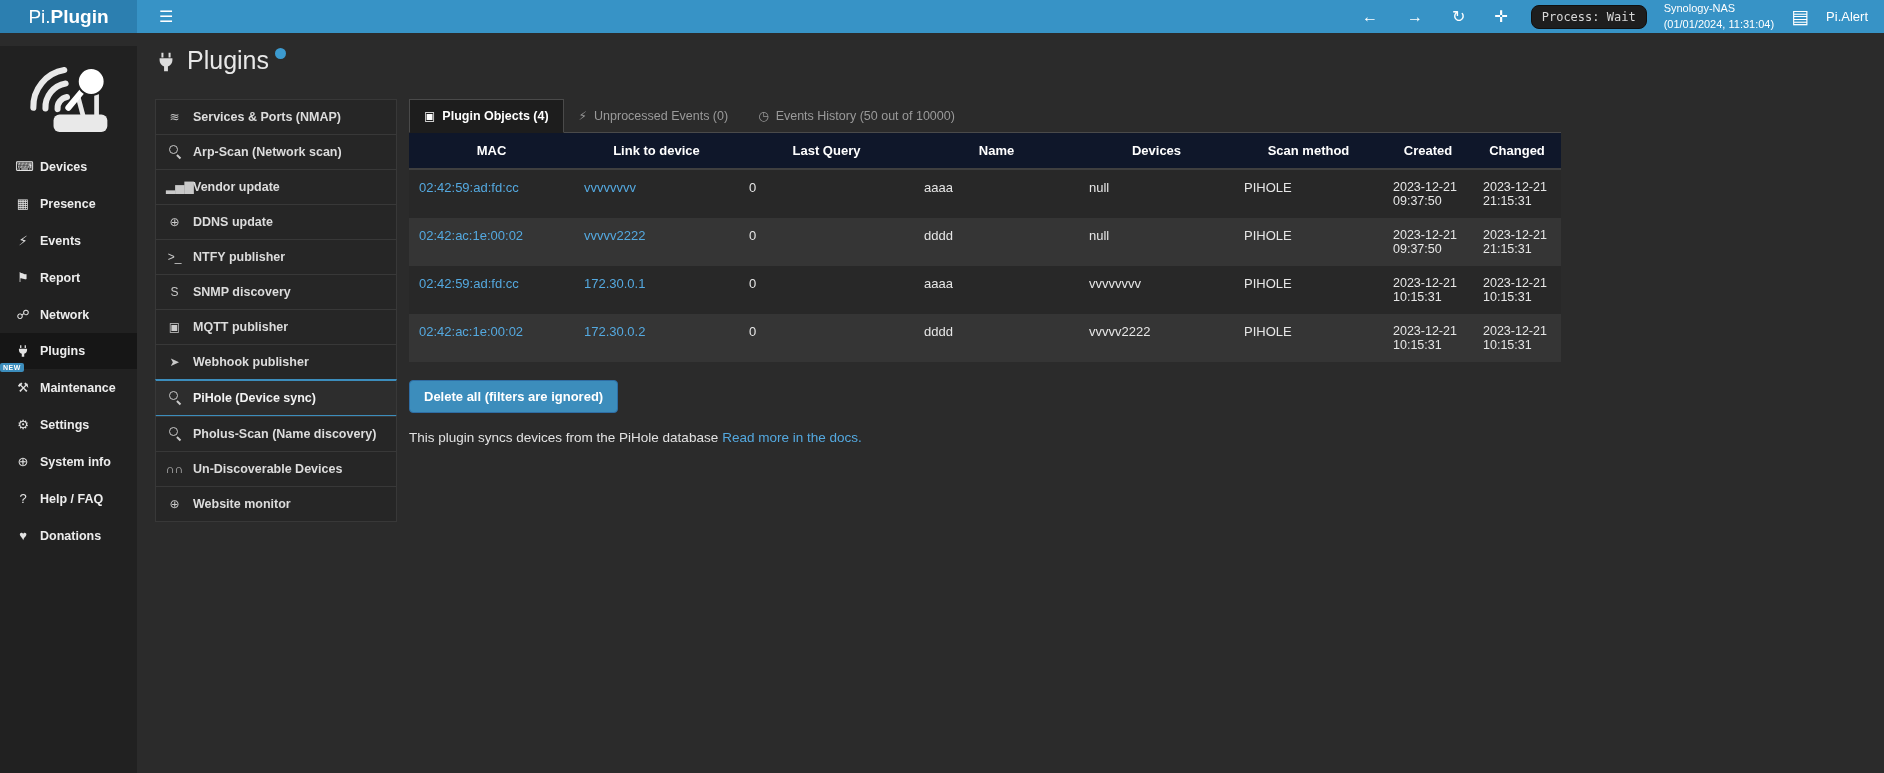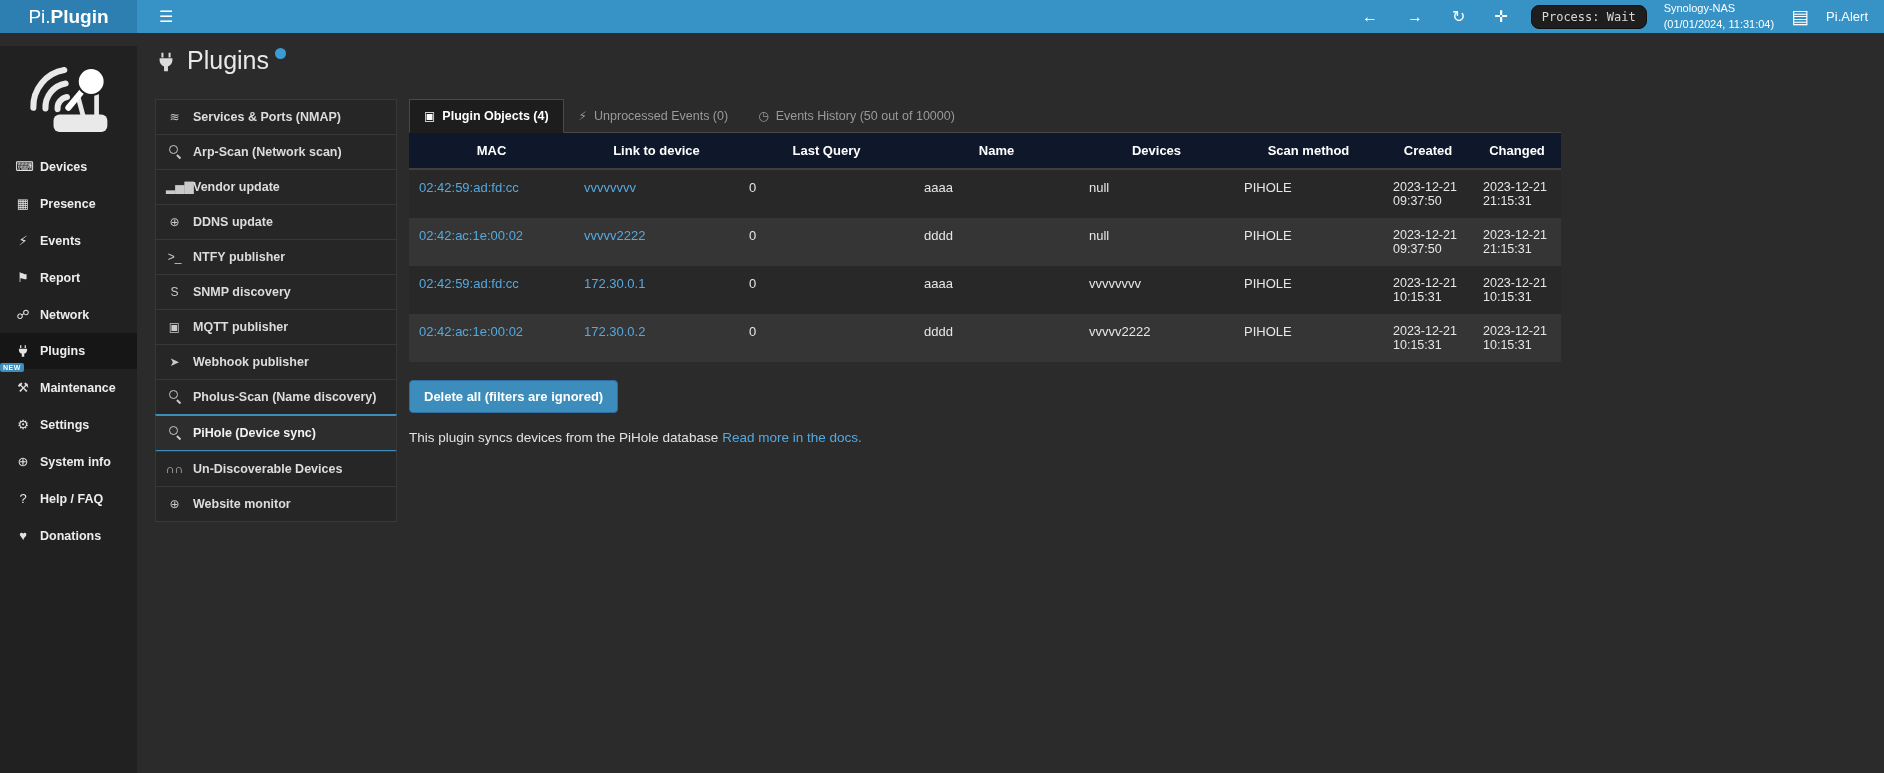--- a/index.html
+++ b/index.html
@@ -277,27 +277,27 @@
         <span>SNMP discovery</span>
       </div>
       <div class="pn-item">
         <span class="g">▣</span>
         <span>MQTT publisher</span>
       </div>
       <div class="pn-item">
         <span class="g">➤</span>
         <span>Webhook publisher</span>
       </div>
-      <div class="pn-item">
-        <span class="g"><span class="mag"></span></span>
-        <span>Pholus-Scan (Name discovery)</span>
-      </div>
       <div class="pn-item active">
         <span class="g"><span class="mag"></span></span>
         <span>PiHole (Device sync)</span>
+      </div>
+      <div class="pn-item">
+        <span class="g"><span class="mag"></span></span>
+        <span>Pholus-Scan (Name discovery)</span>
       </div>
       <div class="pn-item">
         <span class="g">∩∩</span>
         <span>Un-Discoverable Devices</span>
       </div>
       <div class="pn-item">
         <span class="g">⊕</span>
         <span>Website monitor</span>
       </div>
     </nav>

